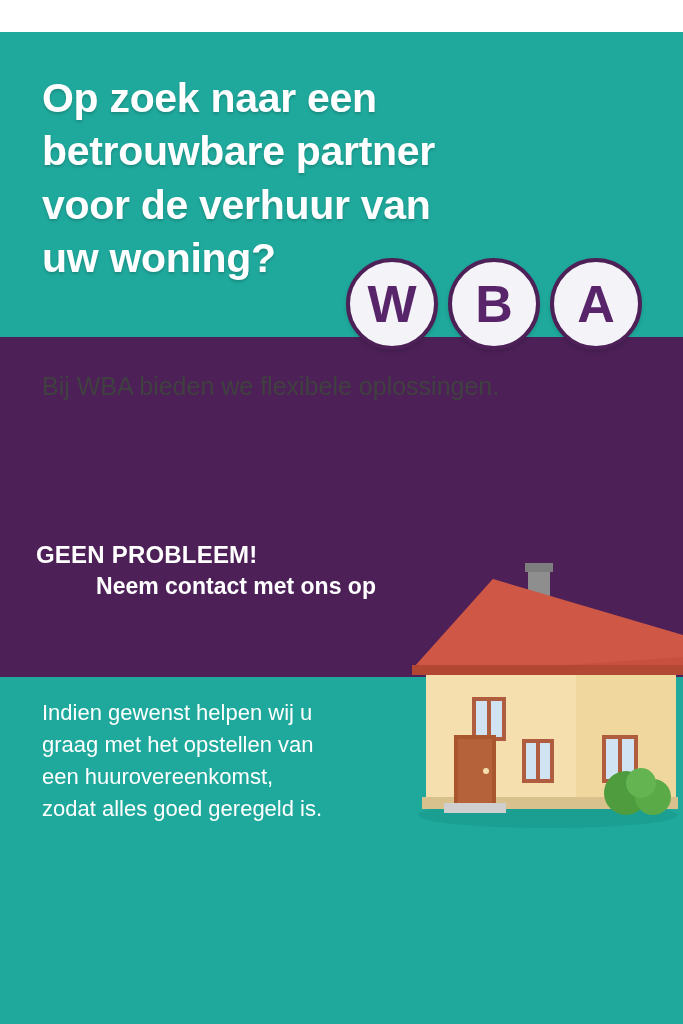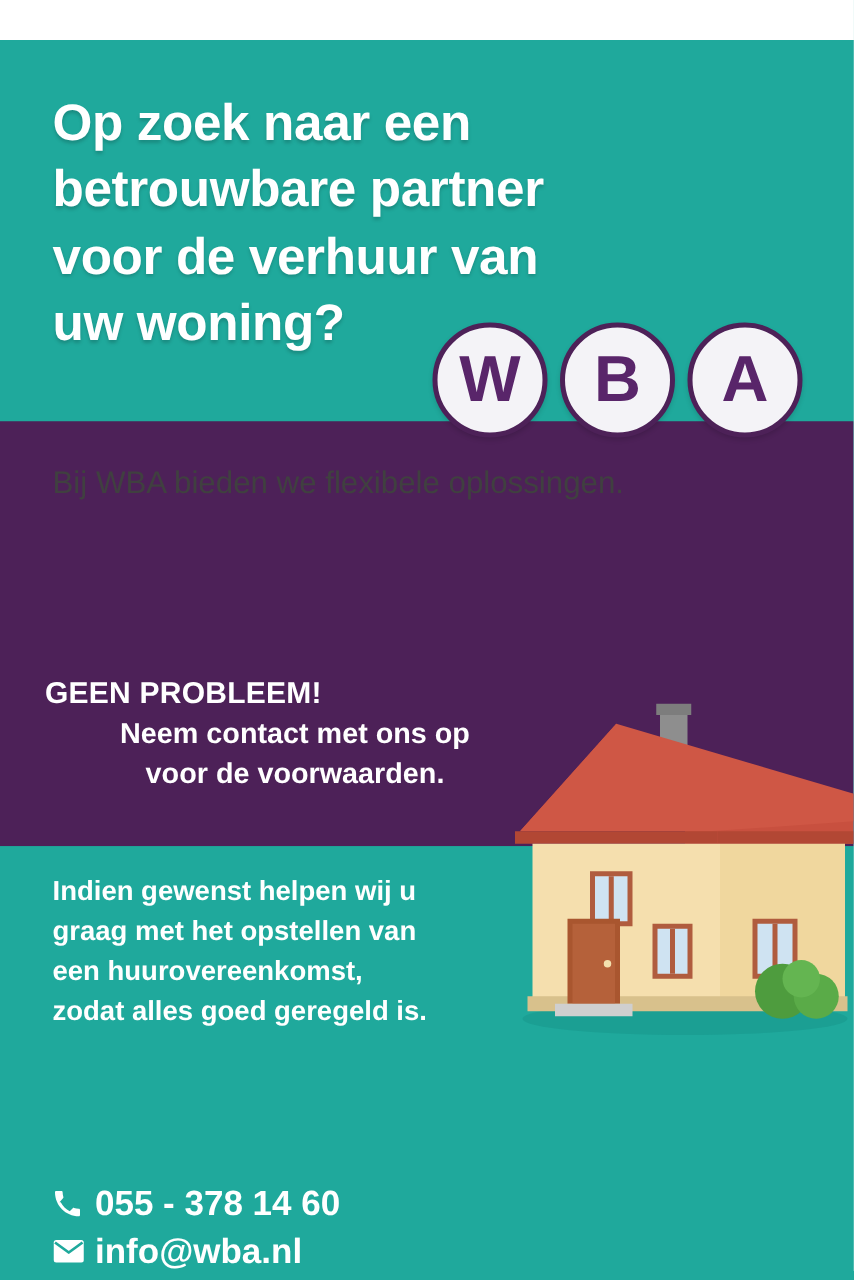--- a/index.html
+++ b/index.html
@@ -125,21 +125,21 @@
   .mid-sub .body { font-weight: bold; text-align: center; }
 
   
   .bot-para1 {
     position: absolute;
     left: 42px;
     top: 665px;
     width: 380px;
     color: #ffffff;
     font-size: 22px;
-    font-weight: bold;
+    font-weight: normal;
     line-height: 1.45;
   }
   .bot-para2 {
     position: absolute;
     left: 42px;
     top: 798px;
     width: 500px;
     color: #ffffff;
     font-size: 22px;
     font-weight: bold;
@@ -200,21 +200,20 @@
     <div class="logo-circle">B</div>
     <div class="logo-circle">A</div>
   </div>
 
   <div class="mid-line1">Bij WBA bieden we flexibele oplossingen.</div>
 
 
   <div class="mid-sub">
     <div class="strong">GEEN PROBLEEM!</div>
     <div class="body">Neem contact met ons op</div>
-    <div class="body">voor de voorwaarden.</div>
   </div>
 
   <div class="house">
     <svg width="285" height="275" viewBox="0 0 285 275" xmlns="http://www.w3.org/2000/svg">
 
       <ellipse cx="150" cy="258" rx="130" ry="13" fill="#18988d" opacity="0.55"></ellipse>
 
       <rect x="130" y="10" width="22" height="48" fill="#8e8e8e"></rect>
       <rect x="127" y="6" width="28" height="9" fill="#7d7d7d"></rect>
 
@@ -256,33 +255,14 @@
   </div>
 
   <div class="bot-para1">
     <div>Indien gewenst helpen wij u</div>
     <div>graag met het opstellen van</div>
     <div>een huurovereenkomst,</div>
     <div>zodat alles goed geregeld is.</div>
   </div>
 
 
-  <div class="contact">
-    <div class="contact-row">
-      <span class="ic">
-        <svg width="24" height="24" viewBox="0 0 24 24" xmlns="http://www.w3.org/2000/svg">
-          <path fill="#ffffff" d="M6.6 10.8c1.6 3.1 4.1 5.6 7.2 7.2l2.4-2.4c.3-.3.7-.4 1.1-.3 1.2.4 2.4.6 3.7.6.6 0 1 .4 1 1V21c0 .6-.4 1-1 1C10.6 22 2 13.4 2 2.8c0-.6.4-1 1-1h4.1c.6 0 1 .4 1 1 0 1.3.2 2.5.6 3.7.1.4 0 .8-.3 1.1l-2.8 3.2z"></path>
-        </svg>
-      </span>
-      <span>055 - 378 14 60</span>
-    </div>
-    <div class="contact-row">
-      <span class="ic">
-        <svg width="26" height="20" viewBox="0 0 26 20" xmlns="http://www.w3.org/2000/svg">
-          <rect x="1" y="1" width="24" height="18" rx="2" fill="#ffffff"></rect>
-          <path d="M2 3l11 8 11-8" stroke="#1fa99c" stroke-width="2.2" fill="none" stroke-linejoin="round"></path>
-        </svg>
-      </span>
-      <span>info@wba.nl</span>
-    </div>
-  </div>
 
 </div>
 
 </body></html>

